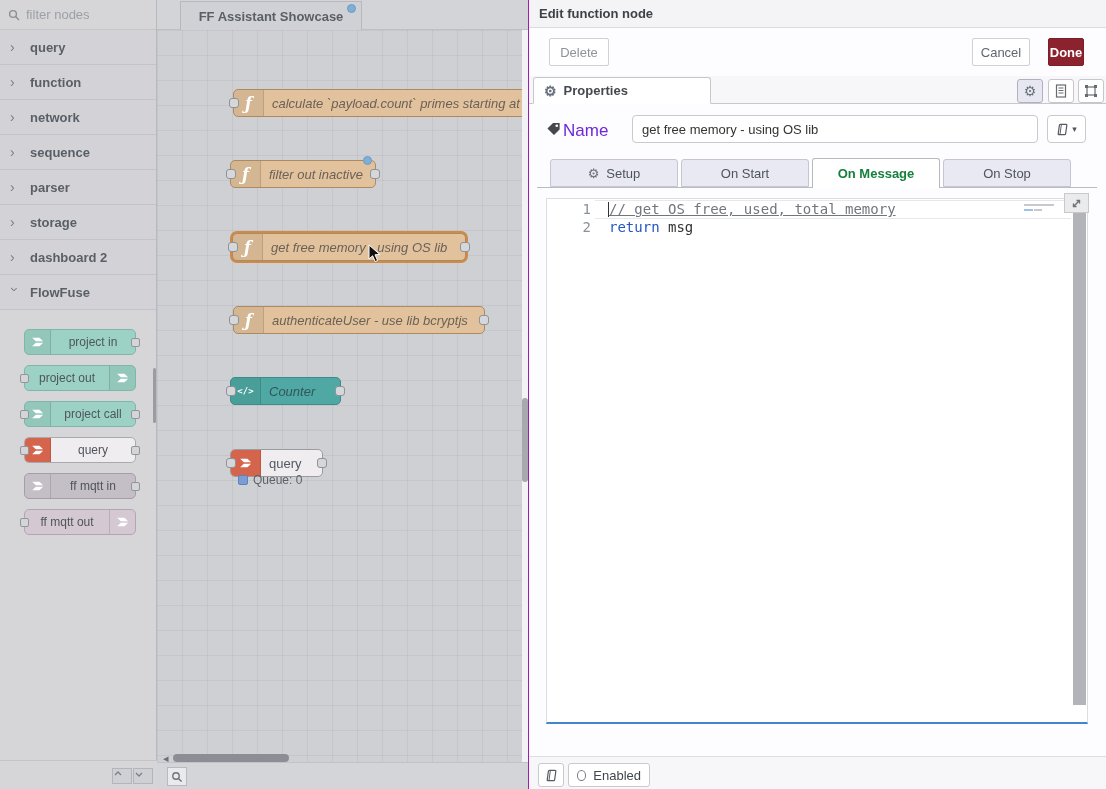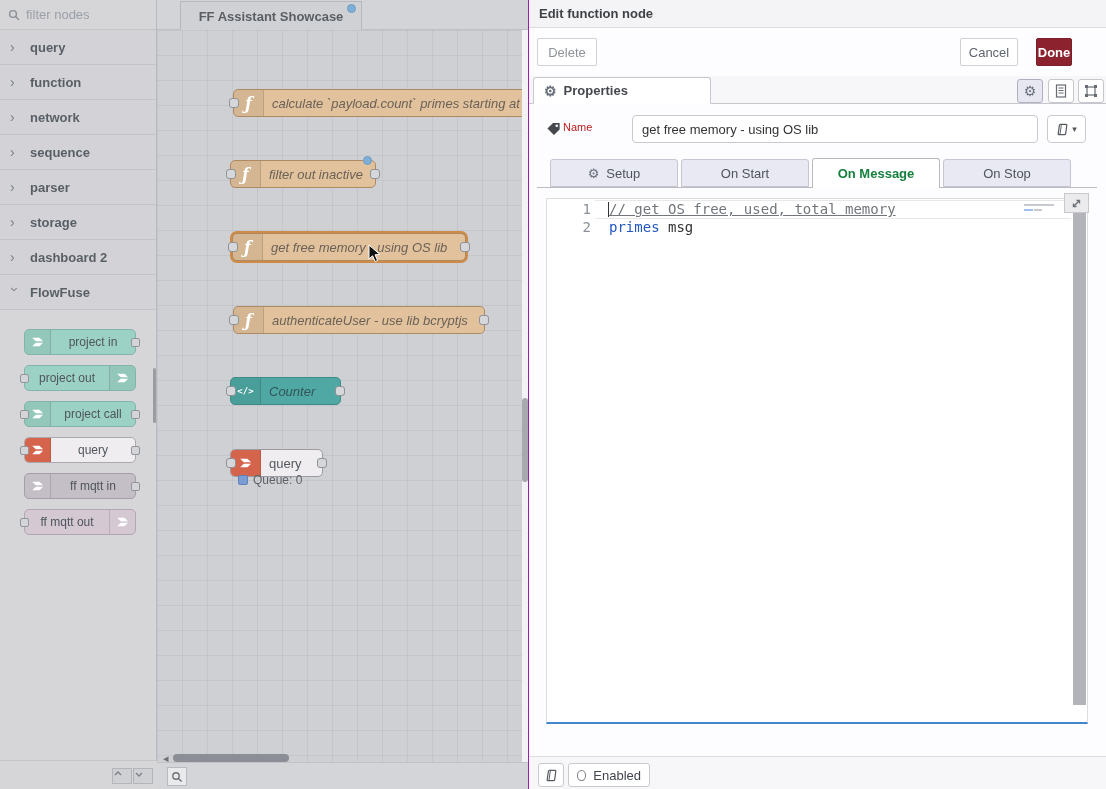--- a/index.html
+++ b/index.html
@@ -63,31 +63,31 @@
   .ws-footer { position:absolute; left:0; bottom:0; width:100%; height:27px; background:#d4d5d8; border-top:1px solid #c2c3c7; }
   .ws-zoom-btn { position:absolute; left:10px; top:4px; width:20px; height:19px; background:#e9eaec; border:1px solid #b9babf; display:flex; align-items:center; justify-content:center; }
   #v-scroll-track { position:absolute; right:0; top:30px; width:6px; height:732px; background:#f2f2f4; }
   #v-scroll-thumb { position:absolute; right:0; top:368px; width:6px; height:84px; background:#a8a9ae; border-radius:3px; }
   #mouse-cursor { position:absolute; left:211px; top:244px; width:14px; height:20px; z-index:50; }
 
   
   #panel { position:absolute; left:528px; top:0; width:578px; height:789px; background:#fdfdff; border-left:1px solid #a21caf; }
   .panel-header { height:28px; background:#f4f4f6; border-bottom:1px solid #dcdce0; display:flex; align-items:center; padding:0 10px; font-size:13px; font-weight:bold; color:#3e4247; }
   .panel-toolbar { position:relative; height:48px; background:#fdfdff; }
-  .btn { position:absolute; top:10px; height:28px; border:1px solid #d0d0d5; border-radius:2px; background:#fff; font-size:13px; display:flex; align-items:center; justify-content:center; cursor:pointer; }
+  .btn { position:absolute; top:10px; height:28px; border:1px solid #d0d0d5; border-radius:2px; background:#fff; font-size:13px; display:flex; align-items:center; justify-content:center; cursor:pointer;margin-left:12px; }
   #delete-btn { left:8px; width:60px; color:#8d939a; }
   #cancel-btn { left:431px; width:58px; color:#5f6670; }
   #done-btn { left:507px; width:36px; background:#8b222e; border-color:#7a1f29; color:#fff; font-weight:bold; }
   .panel-tabrow { position:relative; height:28px; background:#f7f7fa; border-bottom:1px solid #c7c8cd; }
   .props-tab { position:absolute; left:4px; top:1px; width:178px; height:27px; background:#fff; border:1px solid #c7c8cd; border-bottom:1px solid #fff; border-radius:3px 3px 0 0; display:flex; align-items:center; gap:7px; padding:0 10px; font-size:13px; font-weight:bold; color:#45494f; }
   .mini-btn { position:absolute; top:3px; width:26px; height:24px; background:#fff; border:1px solid #c6c6cc; border-radius:3px; display:flex; align-items:center; justify-content:center; }
   .mini-btn.active { background:#e7e7f2; border-color:#b0b0c0; }
   .gear { color:#67707a; font-size:14px; line-height:1; }
   .form-row-name { position:absolute; left:0; top:115px; width:578px; height:28px; }
-  #name-label { position:absolute; left:34px; top:6px; font-size:11px; color:#b91c1c; }
+  #name-label { position:absolute; left:34px; top:6px; font-size:17px; color:#6d28d9; }
   #tag-icon { position:absolute; left:17px; top:6px; }
   #name-input { position:absolute; left:103px; top:0; width:406px; height:28px; border:1px solid #c9c9cf; border-radius:4px; padding:0 9px; font-size:13px; color:#333; outline:none; background:#fff; }
   #name-lib-btn { position:absolute; left:518px; top:0; width:39px; height:28px; background:#fff; border:1px solid #c9c9cf; border-radius:4px; display:flex; align-items:center; justify-content:center; gap:3px; color:#555; font-size:9px; }
   .func-tabs { position:absolute; left:0; top:158px; width:578px; height:30px; }
   .func-tabs .baseline { position:absolute; left:8px; right:10px; bottom:0; height:1px; background:#bbbcc2; }
   .ftab { position:absolute; top:1px; width:128px; height:28px; background:#e9e9f3; border:1px solid #c6c6d2; border-radius:3px 3px 0 0; display:flex; align-items:center; justify-content:center; gap:7px; font-size:13px; color:#4e545c; cursor:pointer; }
   .ftab.active { top:0; height:30px; background:#fff; border-color:#b9bac0; border-bottom:none; font-weight:bold; color:#15803d; z-index:2; }
   #editor { position:absolute; left:17px; top:198px; width:542px; height:526px; background:#fff; border:1px solid #dcdce1; border-bottom:2px solid #4285cf; font-family:"DejaVu Sans Mono", monospace; font-size:14px; }
   .code-line { position:absolute; left:0; width:100%; height:18px; line-height:18px; }
   .gutter-num { position:absolute; left:0; width:44px; text-align:right; color:#8a9199; }
@@ -416,21 +416,21 @@
     </div>
 
     <div id="editor">
       <span class="current-line-box"></span>
       <div class="code-line" style="top:1px;">
         <span class="gutter-num">1</span>
         <span class="code-text tok-comment">// get OS free, used, total memory</span>
       </div>
       <div class="code-line" style="top:19px;">
         <span class="gutter-num">2</span>
-        <span class="code-text"><span class="tok-keyword">primes</span><span> msg</span></span>
+        <span class="code-text"><span class="tok-keyword">return</span><span> msg</span></span>
       </div>
       <span class="caret"></span>
       <div class="minimap">
         <span class="mm-bar" style="left:0; top:2px; width:30px;"></span>
         <span class="mm-bar blue" style="left:0; top:7px; width:9px;"></span>
         <span class="mm-bar" style="left:10px; top:7px; width:8px;"></span>
       </div>
       <div id="editor-expand-btn">
         <svg width="11" height="11" viewBox="0 0 11 11">
             <line x1="2.5" y1="8.5" x2="8.5" y2="2.5" stroke="#6d7278" stroke-width="1.4"></line>

